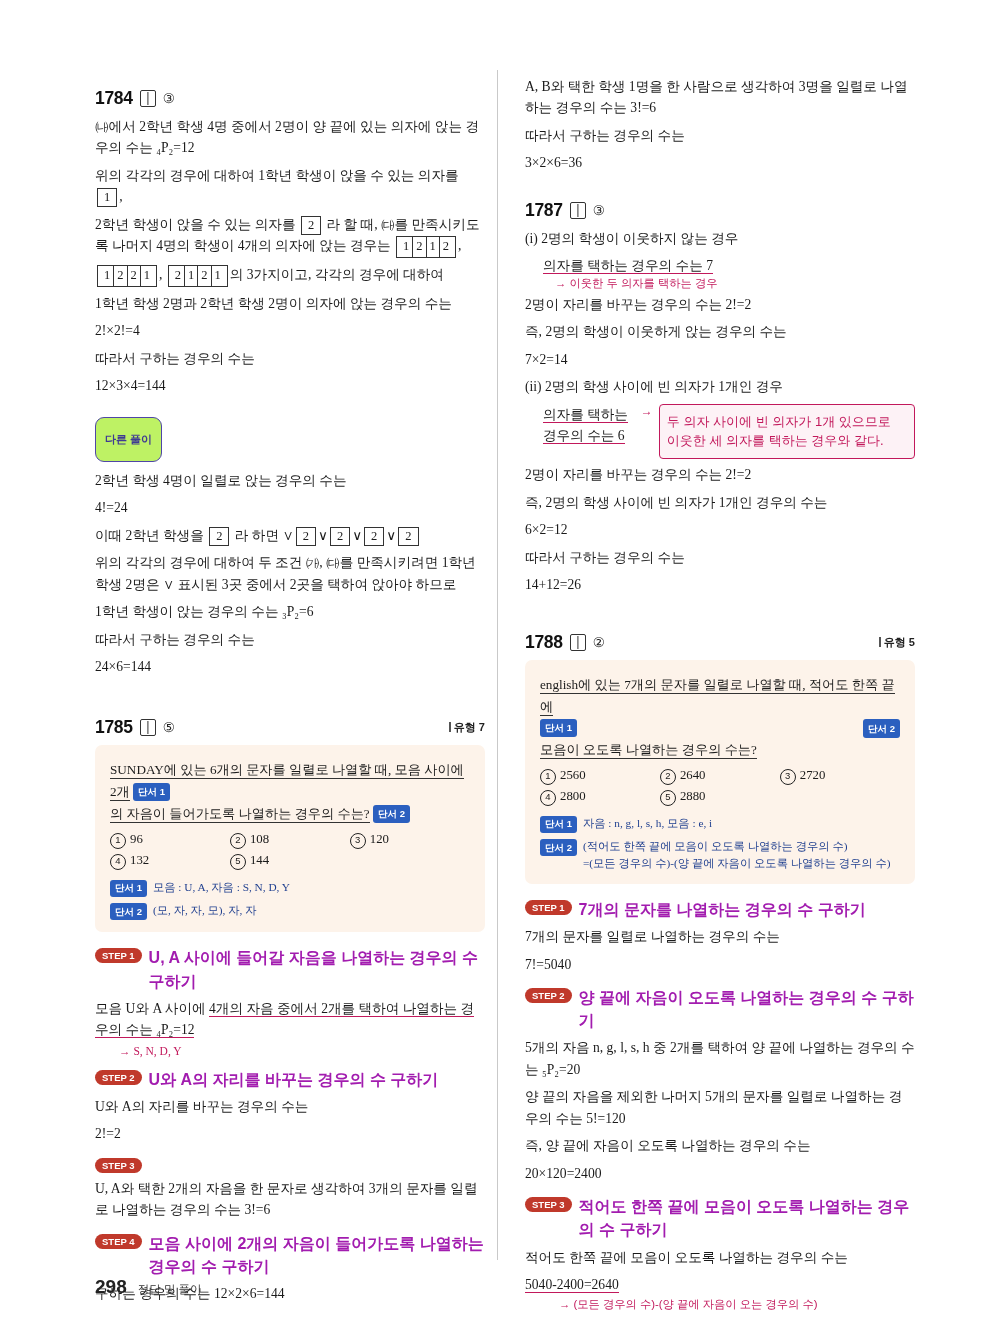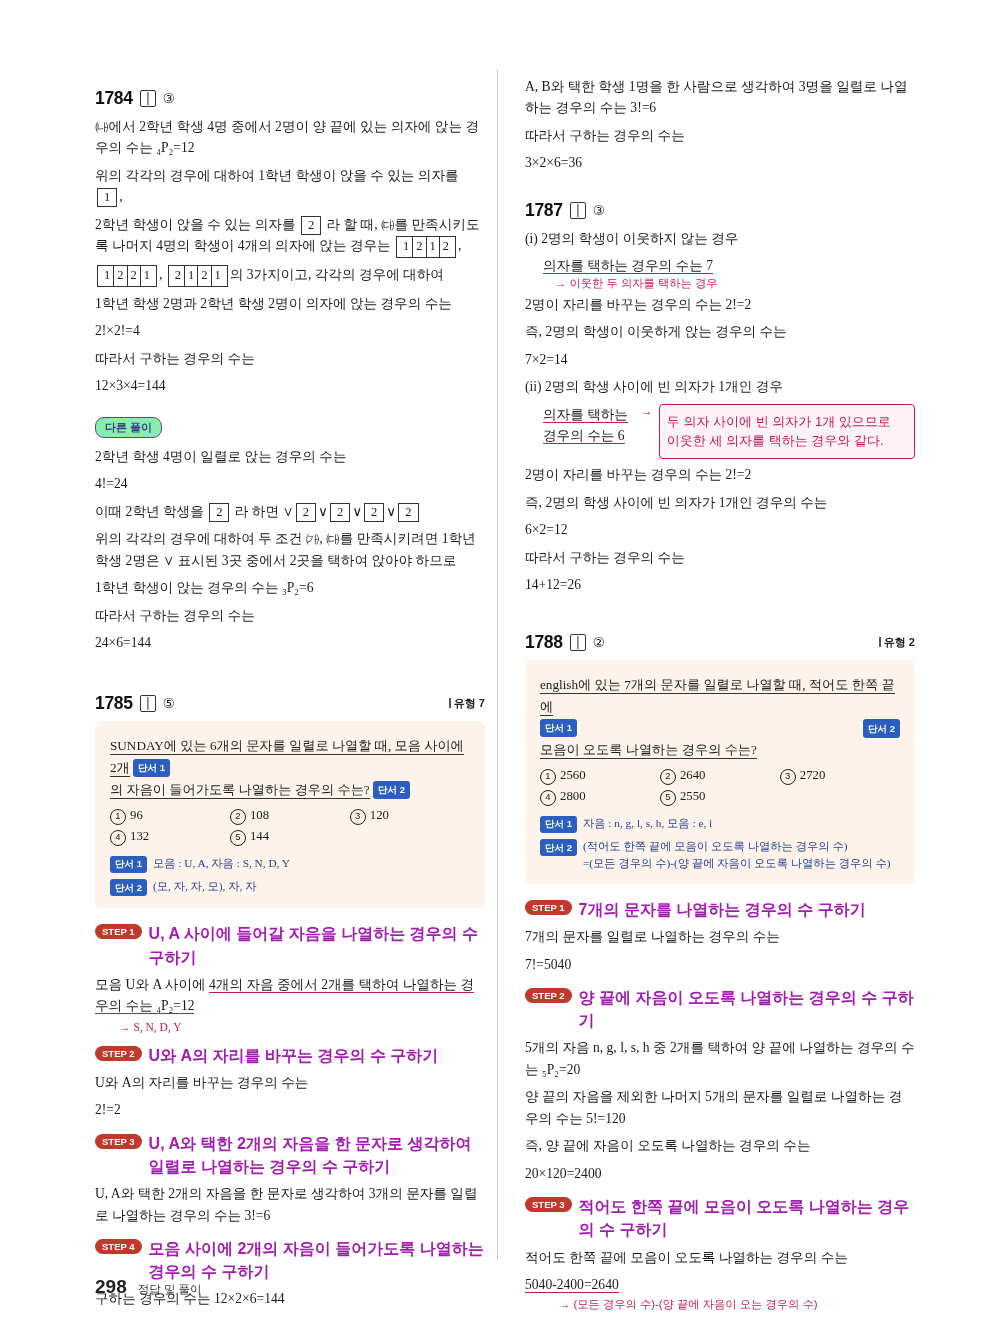--- a/index.html
+++ b/index.html
@@ -24,22 +24,22 @@
   .type-tag .bar{display:inline-block;width:2px;height:10px;background:#555;margin-right:3px;vertical-align:-1px;}
 
   p.line{margin:0 0 6px 0;font-size:13.6px;line-height:1.58;}
   .math{font-family:"Liberation Serif",serif;}
 
   .boxnum{display:inline-block;border:1px solid #333;padding:0 6px;margin:0 2px;font-size:12.5px;line-height:1.35;background:#fff;}
   .boxgrp{display:inline-block;border:1px solid #333;padding:0 3px;margin:0 2px;font-size:12.5px;}
   .boxgrp span{display:inline-block;padding:0 3px;border-right:1px solid #333;}
   .boxgrp span:last-child{border-right:none;}
 
-  .alt-badge{display:inline-block;border:1.2px solid #4f46a6;color:#3f3a93;background:#86efac;border-radius:9px;
-    font-family:"Liberation Sans",sans-serif;font-size:11px;font-weight:bold;padding:2px 9px;margin:14px 0 8px 0;}
+  .alt-badge{display:inline-block;border:1.2px solid #4f46a6;color:#3f3a93;background:#bef264;border-radius:9px;
+    font-family:"Liberation Sans",sans-serif;font-size:11px;font-weight:bold;padding:14px 9px;margin:14px 0 8px 0;}
 
   .qbox{background:#fdf3ea;border-radius:7px;padding:14px 15px 12px 15px;margin:6px 0 14px 0;}
   .qbox .qtext{font-size:13.2px;line-height:1.65;margin:0;}
   .uline{border-bottom:1px solid #333;padding-bottom:1px;}
   .choices{display:flex;flex-wrap:wrap;margin-top:7px;font-size:12.8px;}
   .choices .ch{width:33.3%;margin-bottom:4px;}
   .ch .cnum{display:inline-block;width:14px;height:14px;border:1px solid #222;border-radius:50%;font-size:9.5px;text-align:center;line-height:12.5px;margin-right:4px;font-family:"Liberation Sans",sans-serif;}
 
   .tagline{display:flex;align-items:flex-start;gap:6px;margin-top:5px;font-size:11.3px;color:#1f3f8f;line-height:1.5;}
   .tag-blue{flex:none;background:#2b5fbf;color:#fff;font-family:"Liberation Sans",sans-serif;font-size:9.5px;font-weight:bold;border-radius:3px;padding:1.5px 5px;margin-top:1px;}
@@ -144,21 +144,20 @@
 
       <div class="step">
         <span class="step-badge">STEP 2</span>
         <span class="step-txt">U와 A의 자리를 바꾸는 경우의 수 구하기</span>
       </div>
       <p class="line">U와 A의 자리를 바꾸는 경우의 수는</p>
       <p class="line">2!=2</p>
 
       <div class="step">
         <span class="step-badge">STEP 3</span>
-        <span class="step-txt">U, A와 택한 2개의 자음을 한 문자로 생각하여 일렬로 나열하는 경우의 수 구하기</span>
       </div>
       <p class="line">U, A와 택한 2개의 자음을 한 문자로 생각하여 3개의 문자를 일렬로 나열하는 경우의 수는 3!=6</p>
 
       <div class="step">
         <span class="step-badge">STEP 4</span>
         <span class="step-txt">모음 사이에 2개의 자음이 들어가도록 나열하는 경우의 수 구하기</span>
       </div>
       <p class="line">구하는 경우의 수는 12×2×6=144</p>
     </div>
 
@@ -198,36 +197,36 @@
       <p class="line indent2">6×2=12</p>
       <p class="line">따라서 구하는 경우의 수는</p>
       <p class="line">14+12=26</p>
     </div>
 
     <div class="prob" style="margin-top:36px;">
       <div class="prob-head">
         <span class="prob-num">1788</span>
         <span class="book-icon"></span>
         <span class="ans">②</span>
-        <span class="type-tag"><span class="bar"></span><span>유형 2</span></span>
+        <span class="type-tag"><span class="bar"></span><span>유형 5</span></span>
       </div>
 
       <div class="qbox">
         <p class="qtext">
           <span class="uline">english에 있는 7개의 문자를 일렬로 나열할 때, 적어도 한쪽 끝에</span><br>
           <span class="inline-tag">단서 1</span><br>
           <span class="uline">모음이 오도록 나열하는 경우의 수는?</span>
           <span class="inline-tag" style="float:right;margin-top:-20px;">단서 2</span>
         </p>
         <div class="choices">
           <div class="ch"><span class="cnum">1</span><span>2560</span></div>
           <div class="ch"><span class="cnum">2</span><span>2640</span></div>
           <div class="ch"><span class="cnum">3</span><span>2720</span></div>
           <div class="ch"><span class="cnum">4</span><span>2800</span></div>
-          <div class="ch"><span class="cnum">5</span><span>2550</span></div>
+          <div class="ch"><span class="cnum">5</span><span>2880</span></div>
         </div>
         <div class="tagline">
           <span class="tag-blue">단서 1</span>
           <span class="txt">자음 : n, g, l, s, h, 모음 : e, i</span>
         </div>
         <div class="tagline">
           <span class="tag-blue t2">단서 2</span>
           <span class="txt" style="white-space:pre-line;">(적어도 한쪽 끝에 모음이 오도록 나열하는 경우의 수)
 =(모든 경우의 수)-(양 끝에 자음이 오도록 나열하는 경우의 수)</span>
         </div>

